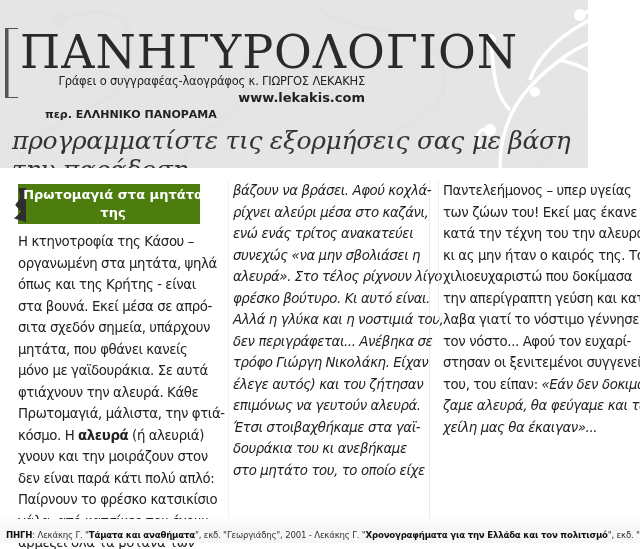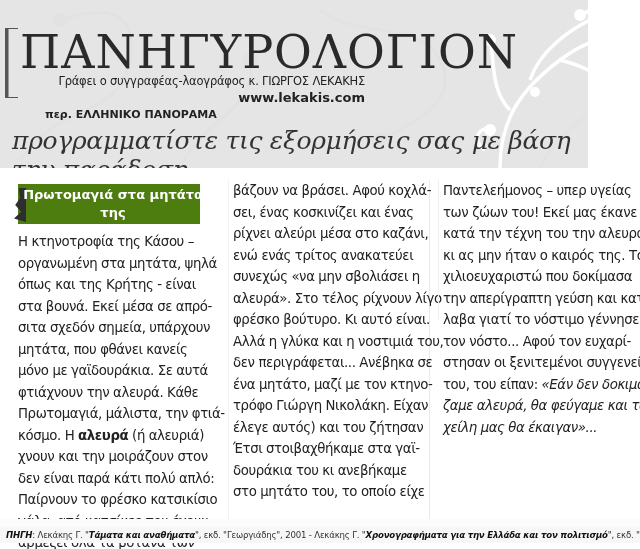--- a/index.html
+++ b/index.html
@@ -37,41 +37,41 @@
   .tagline {
     position: absolute; left: 12px; top: 126px;
     font-family: "DejaVu Serif", serif; font-style: italic; font-size: 25px; color: #333;
     letter-spacing: -0.3px;
   }
   .col {
     position: absolute; top: 180px; font-size: 13.3px; line-height: 21.5px;
     color: #222; letter-spacing: -0.4px;
   }
   .col1 { left: 18px; width: 200px; top: 231px; }
-  .col2 { left: 228px; width: 196px; border-right: 1px solid #eaeaea; border-left: 1px solid #f3f3f3; padding-left: 4px; height: 340px; }
+  .col2 { left: 228px; width: 196px; border-right: 1px solid #eaeaea; border-left: 1px solid #f3f3f3; padding-left: 4px; height: 340px; font-style: italic; }
   .col3 { left: 438px; width: 200px; border-left: 1px solid #f0f0f0; padding-left: 4px; height: 140px; }
   .col p { margin: 0; white-space: nowrap; }
   .headline-box {
     position: absolute; left: 18px; top: 184px; width: 182px; height: 40px;
     background: #4d7c0f;
   }
   .headline-box::before {
     content: ""; position: absolute; left: -4px; top: 4px; width: 12px; height: 34px;
     background: #2e2e2e; clip-path: polygon(40% 0,100% 0,100% 100%,0 90%,60% 70%,10% 50%,50% 30%);
   }
   .headline {
     position: absolute; left: 0; top: 2px; width: 190px; text-align: center;
     color: #fff; font-weight: bold; font-size: 13px; line-height: 18px; letter-spacing: 0px;
   }
   .source {
     position: absolute; left: 0; top: 527px; width: 640px; height: 16px; background: #f7f7f7;
     font-size: 8.6px; color: #333; padding-left: 6px; line-height: 16px; white-space: nowrap;
     letter-spacing: -0.2px;
   }
-  .source b { color: #111; font-style: italic; }
+  .source b { color: #111; }
   .footbar { position: absolute; left: 0; top: 519px; width: 640px; height: 8px; background: #fbfbfb; }
 </style>
 </head>
 <body>
 
 <div class="header">
   <svg class="swirl" viewBox="0 0 640 168">
     <g fill="none" stroke="#e2e2e2" stroke-width="3" opacity="0.8">
       <path d="M20 160 C 60 100, 120 120, 130 60 S 90 10, 60 20"></path>
       <path d="M180 168 C 200 120, 260 110, 250 60"></path>
@@ -126,31 +126,30 @@
   <p>χνουν και την μοιράζουν στον</p>
   <p>δεν είναι παρά κάτι πολύ απλό:</p>
   <p>Παίρνουν το φρέσκο κατσικίσιο</p>
   <p>γάλα, από κατσίκες που έχουν</p>
   <p>αρμέξει όλα τα βότανα των</p>
 
 </div>
 
 <div class="col col2">
   <p>βάζουν να βράσει. Αφού κοχλά-</p>
-  <p>σει, ένας κοσκινίζει και ένας</p>
   <p>ρίχνει αλεύρι μέσα στο καζάνι,</p>
   <p>ενώ ενάς τρίτος ανακατεύει</p>
   <p>συνεχώς «να μην σβολιάσει η</p>
   <p>αλευρά». Στο τέλος ρίχνουν λίγο</p>
   <p>φρέσκο βούτυρο. Κι αυτό είναι.</p>
   <p>Αλλά η γλύκα και η νοστιμιά του,</p>
   <p>δεν περιγράφεται... Ανέβηκα σε</p>
-  <p>ένα μητάτο, μαζί με τον κτηνο-</p>
   <p>τρόφο Γιώργη Νικολάκη. Είχαν</p>
   <p>έλεγε αυτός) και του ζήτησαν</p>
+  <p>επιμόνως να γευτούν αλευρά.</p>
   <p>Έτσι στοιβαχθήκαμε στα γαϊ-</p>
   <p>δουράκια του κι ανεβήκαμε</p>
   <p>στο μητάτο του, το οποίο είχε</p>
 
 </div>
 
 <div class="col col3">
   <p>Παντελεήμονος – υπερ υγείας</p>
   <p>των ζώων του! Εκεί μας έκανε</p>
   <p>κατά την τέχνη του την αλευρά,</p>

